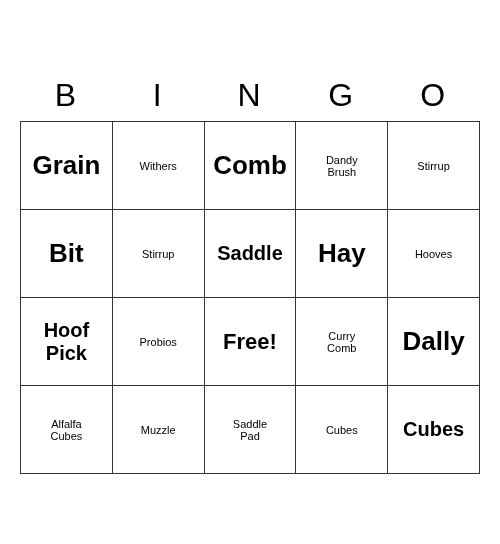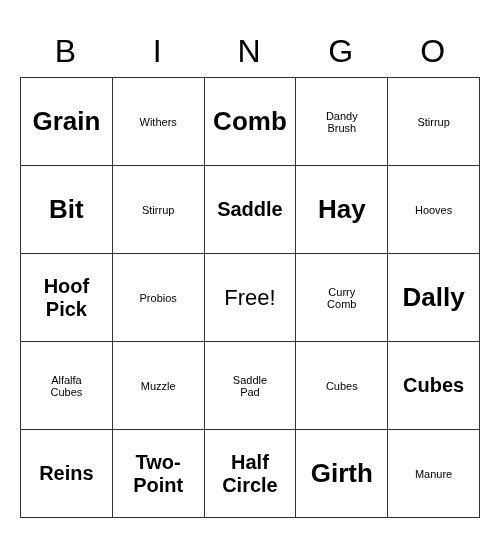--- a/index.html
+++ b/index.html
@@ -53,21 +53,21 @@
       font-size: 20px;
       font-weight: bold;
     }
 
     .cell-small {
       font-size: 11px;
     }
 
     .cell-free {
       font-size: 22px;
-      font-weight: normal;
+      font-weight: bold;
     }
   </style>
 </head>
 <body>
 
 <table class="bingo-card">
   <thead>
     <tr class="header-row">
     <th>B</th>
         <th>I</th>
@@ -98,21 +98,14 @@
         <td class="bingo-cell cell-small">Curry<br>Comb</td>
         <td class="bingo-cell cell-large">Dally</td>
       </tr>
       <tr>
         <td class="bingo-cell cell-small">Alfalfa<br>Cubes</td>
         <td class="bingo-cell cell-small">Muzzle</td>
         <td class="bingo-cell cell-small">Saddle<br>Pad</td>
         <td class="bingo-cell cell-small">Cubes</td>
         <td class="bingo-cell cell-medium">Cubes</td>
       </tr>
-      <tr>
-        <td class="bingo-cell cell-medium">Reins</td>
-        <td class="bingo-cell cell-medium">Two-<br>Point</td>
-        <td class="bingo-cell cell-medium">Half<br>Circle</td>
-        <td class="bingo-cell cell-large">Girth</td>
-        <td class="bingo-cell cell-small">Manure</td>
-      </tr>
     </tbody>
 </table>
 
 </body></html>

